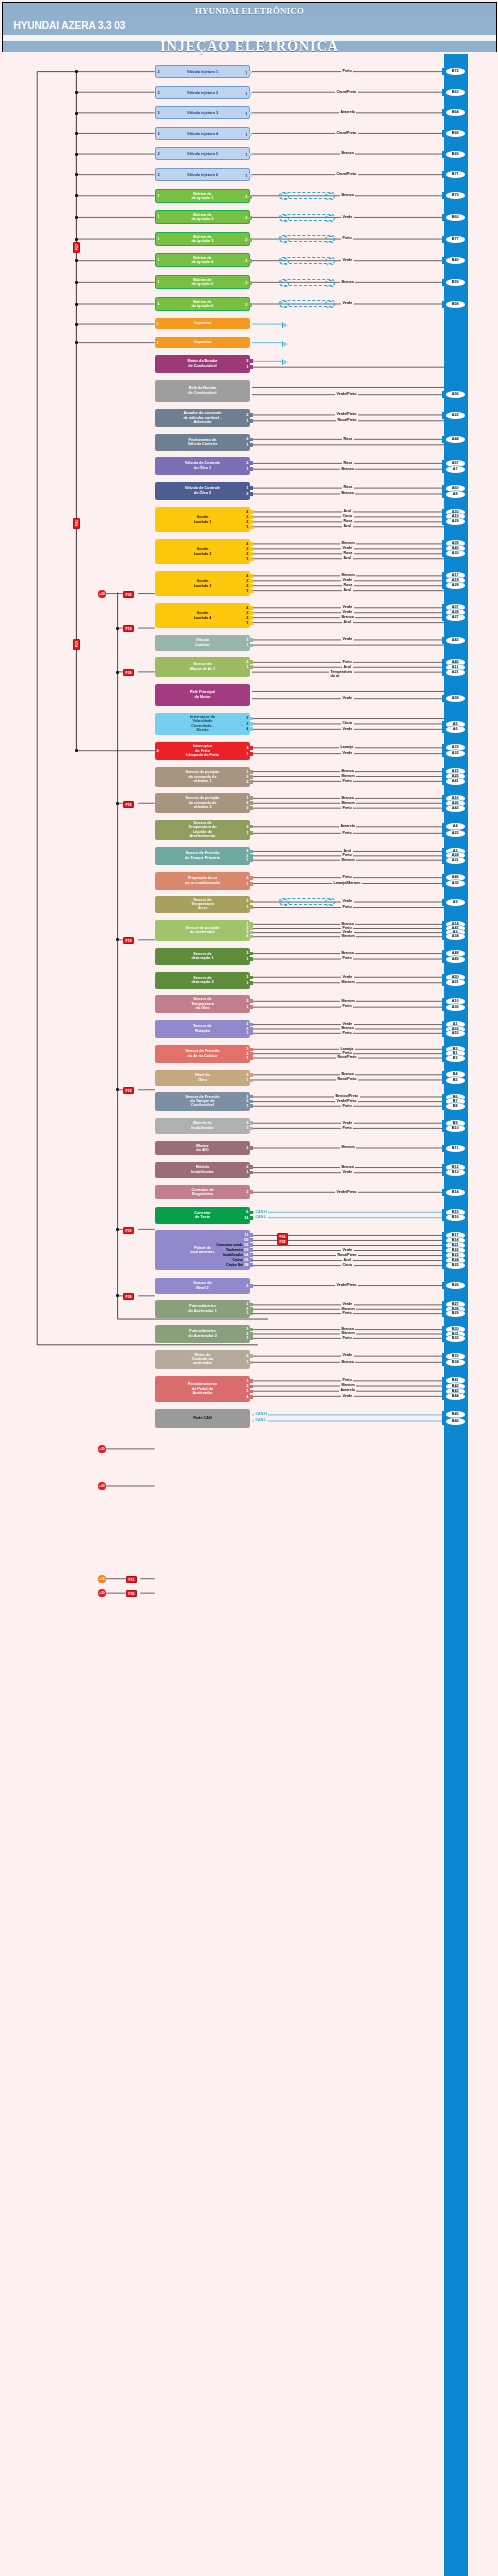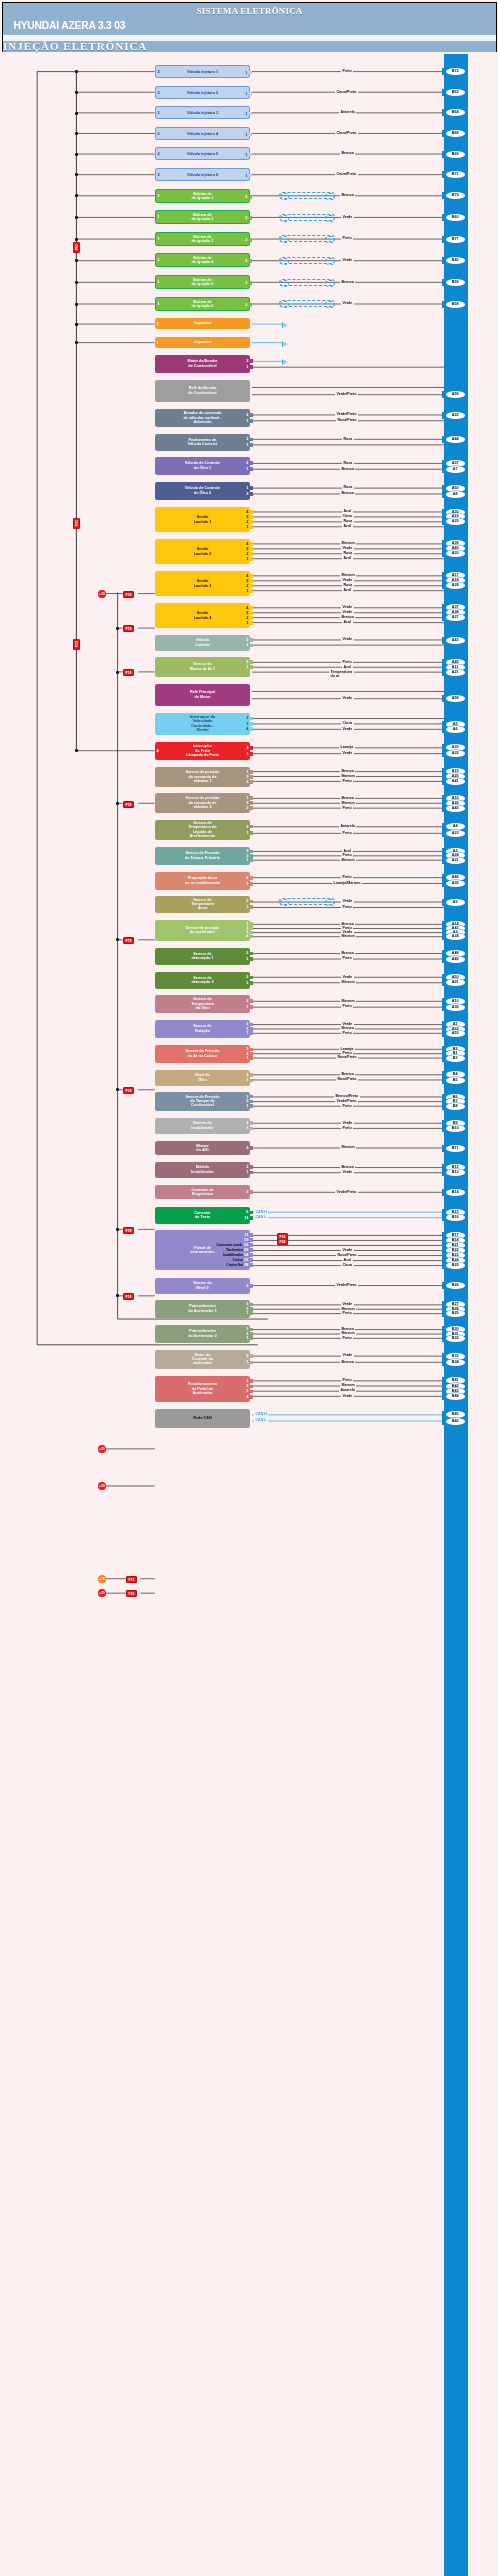--- a/index.html
+++ b/index.html
@@ -36,23 +36,23 @@
   #whiteband{
     position:absolute; left:0; top:32px; width:100%; height:6.2px;
     background:#f3f3f3;
   }
   #subheader{
     position:absolute; left:0; top:38px; width:100%; height:11.3px;
     background:#8fb0ce;
   }
   #injecao-title{
     position:absolute; left:0; top:38px; width:100%; height:11.3px;
-    line-height:11.3px;
+    text-align:center; line-height:11.3px;
     color:#fff; font-family:"Liberation Serif", serif;
-    font-weight:bold; font-size:11px; letter-spacing:1px;
+    font-weight:bold; font-size:14px; letter-spacing:1px;
     text-shadow:0 0.5px 0.5px rgba(0,0,0,.3);
   }
 
   
   #ecu-spine{
     position:absolute; left:444px; top:54px; width:24px; height:3261px;
     background:#0d87d0;
   }
 
   
@@ -182,21 +182,21 @@
   .dot{
     position:absolute; width:2.6px; height:2.6px; border-radius:50%;
     background:#111; z-index:6;
   }
 </style>
 </head>
 <body>
 
 <div id="header-wrap">
   <div id="header-inner">
-    <div id="sistema-title">SISTEMA ELETRÔNICA</div>
+    <div id="sistema-title">HYUNDAI ELETRÔNICO</div>
     <div id="vehicle-title">HYUNDAI AZERA 3.3  03</div>
     <div id="whiteband"></div>
     <div id="subheader"></div>
     <div id="injecao-title">INJEÇÃO ELETRÔNICA</div>
   </div>
 </div>
 
 <div id="ecu-spine"></div>
 
 <div id="diagram">

